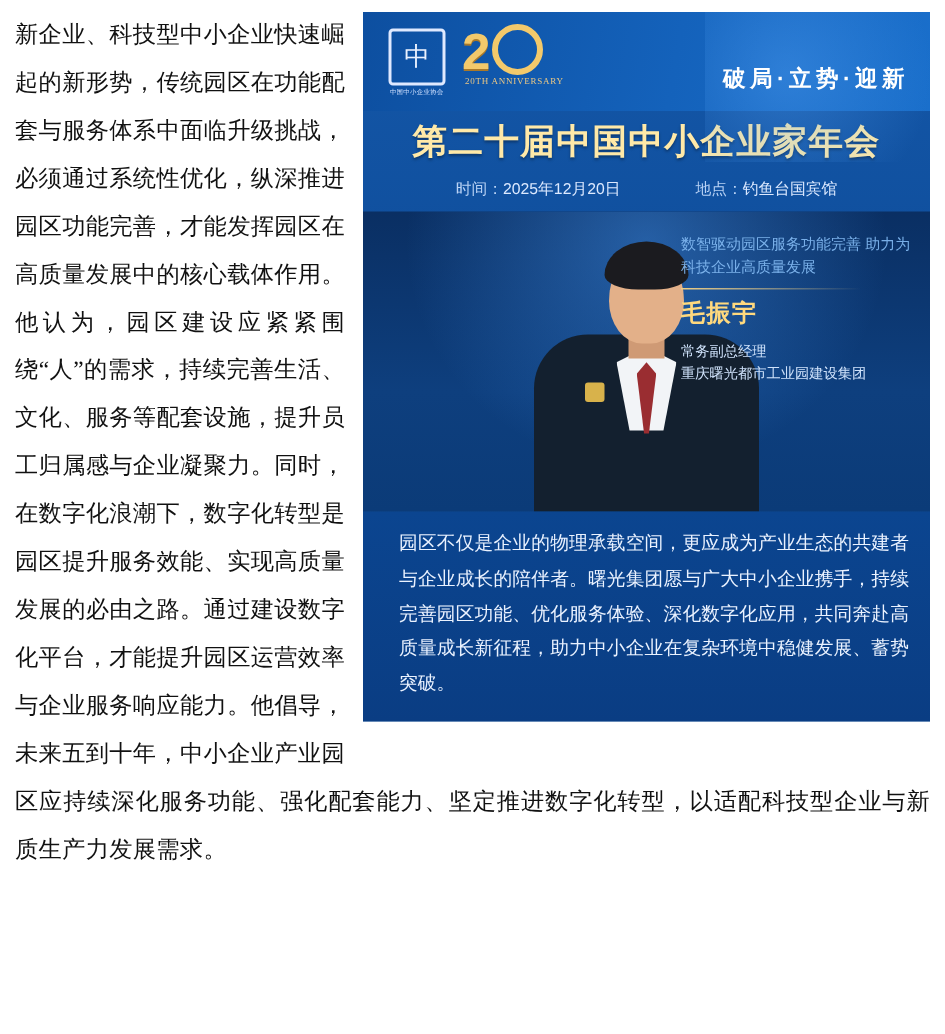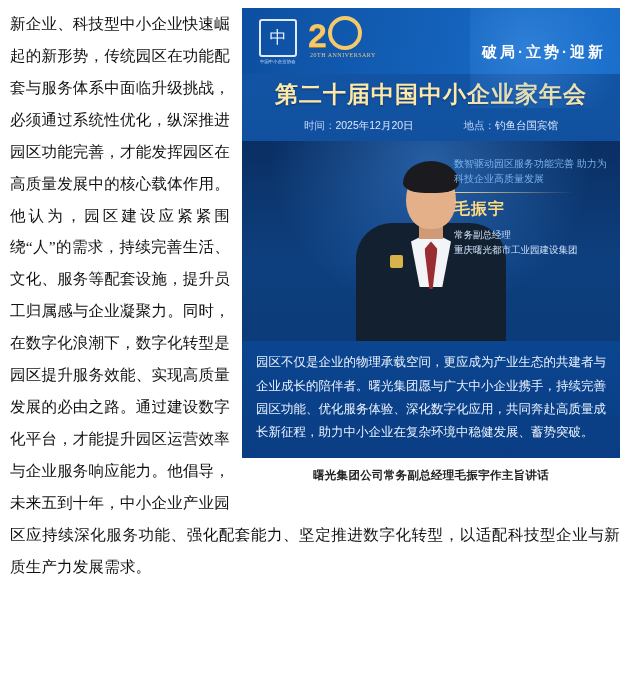--- a/index.html
+++ b/index.html
@@ -271,21 +271,21 @@
   .name-org {
     margin-top: 8px;
     font-size: 9.5px;
     line-height: 1.5;
     color: #cfe2fb;
     font-family: "Liberation Sans", sans-serif;
   }
 
   
   .quote {
-    padding: 10px 14px 14px 14px;
+    padding: 10px 14px 14px 24px;
     font-size: 12.5px;
     line-height: 1.85;
     color: #eaf2ff;
     font-family: "Liberation Sans", sans-serif;
     text-align: justify;
     background: linear-gradient(180deg, #0b4590 0%, #0a3d83 100%);
   }
   .caption {
     margin-top: 10px;
     text-align: center;
@@ -365,20 +365,19 @@
           <div class="name-org">
             <div>常务副总经理</div>
             <div>重庆曙光都市工业园建设集团</div>
           </div>
         </div>
       </div>
 
       <div class="quote">园区不仅是企业的物理承载空间，更应成为产业生态的共建者与企业成长的陪伴者。曙光集团愿与广大中小企业携手，持续完善园区功能、优化服务体验、深化数字化应用，共同奔赴高质量成长新征程，助力中小企业在复杂环境中稳健发展、蓄势突破。</div>
     </div>
 
-    <div class="caption">曙光集团公司常务副总经理毛振宇作主旨讲话</div>
   </div>
 
   <div class="body-text">
     <p>新企业、科技型中小企业快速崛起的新形势，传统园区在功能配套与服务体系中面临升级挑战，必须通过系统性优化，纵深推进园区功能完善，才能发挥园区在高质量发展中的核心载体作用。他认为，园区建设应紧紧围绕“人”的需求，持续完善生活、文化、服务等配套设施，提升员工归属感与企业凝聚力。同时，在数字化浪潮下，数字化转型是园区提升服务效能、实现高质量发展的必由之路。通过建设数字化平台，才能提升园区运营效率与企业服务响应能力。他倡导，未来五到十年，中小企业产业园区应持续深化服务功能、强化配套能力、坚定推进数字化转型，以适配科技型企业与新质生产力发展需求。</p>
   </div>
 
 </div>
 
 </body></html>

